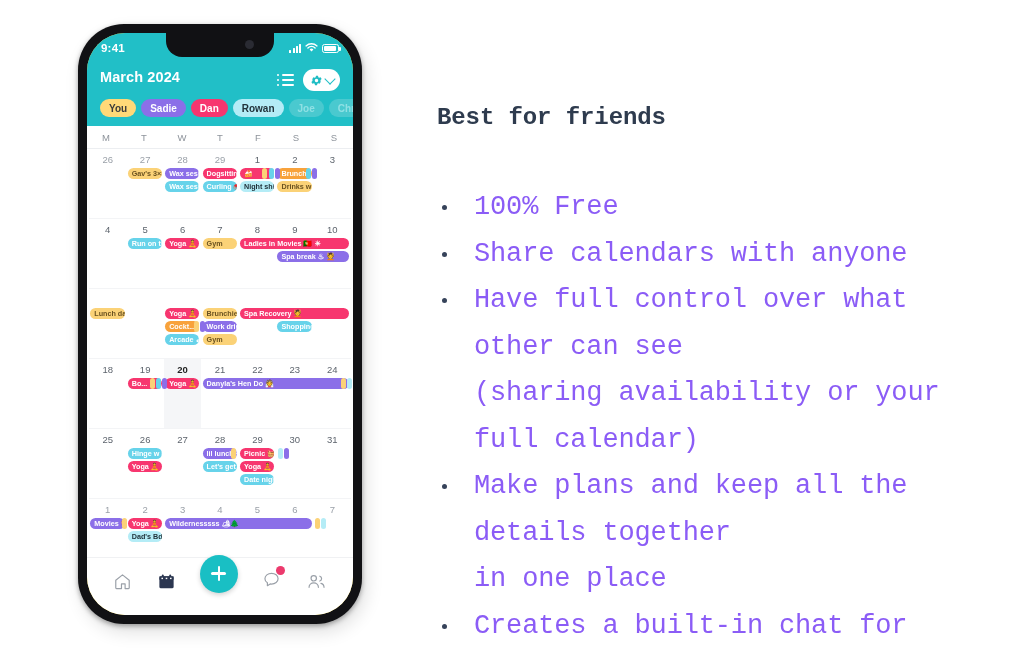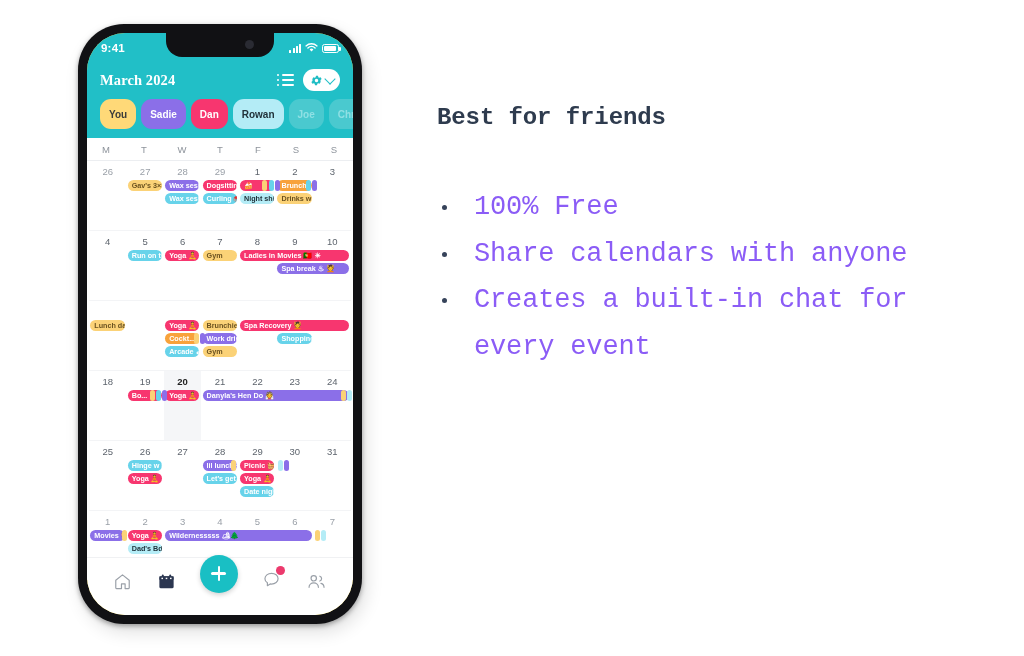--- a/index.html
+++ b/index.html
@@ -50,40 +50,40 @@
   .bars i:nth-child(4){height:9px;}
   .batt{
     width:17px;height:9px;border:1.3px solid #fff;border-radius:2.5px;
     position:relative;box-sizing:border-box;
   }
   .batt::after{content:"";position:absolute;right:-3px;top:2.4px;width:1.6px;height:3.6px;background:#fff;border-radius:0 1px 1px 0;}
   .batt i{position:absolute;left:1px;top:1px;bottom:1px;width:12px;background:#fff;border-radius:1px;display:block;}
 
   
   .app-header{background:#21bfc7;padding:6px 13px 9px 13px;}
-  .hdr-row{display:flex;align-items:center;justify-content:space-between;font-family:Liberation Serif, serif;}
+  .hdr-row{display:flex;align-items:flex-start;justify-content:space-between;}
   .month-title{color:#fff;font-size:14.5px;font-weight:bold;letter-spacing:.1px;}
   .hdr-actions{display:flex;align-items:center;gap:9px;}
   .list-icon{display:flex;flex-direction:column;gap:2.4px;}
   .list-icon span{display:flex;align-items:center;gap:2.6px;}
   .list-icon b{display:block;width:2.3px;height:2.3px;background:#fff;border-radius:50%;}
   .list-icon u{display:block;width:12px;height:2.1px;background:#fff;border-radius:1px;}
   .gear-pill{
     background:#fff;border-radius:14px;height:22px;padding:0 6px 0 7px;
     display:flex;align-items:center;gap:3px;
   }
   .chev{
     width:7px;height:7px;border-right:1.8px solid #21bfc7;border-bottom:1.8px solid #21bfc7;
     transform:rotate(45deg);margin-top:-3px;
   }
 
   
   .chips{display:flex;gap:5px;margin-top:8px;}
   .chip{
-    border-radius:11px;height:18px;padding:6px 9px;display:flex;align-items:center;
+    border-radius:11px;height:18px;padding:0 9px;display:flex;align-items:center;
     font-size:10px;font-weight:bold;white-space:nowrap;
   }
 
   
   .cal{background:#fff;}
   .dow{
     display:grid;grid-template-columns:repeat(7,1fr);
     border-bottom:1px solid #eceef1;padding:6px 0 5px 0;
   }
   .dow div{text-align:center;font-size:9.5px;color:#8d939b;}
@@ -416,16 +416,26 @@
       <li>
         <span class="bdot"></span>
         <span class="l2">100% Free</span>
       </li>
       <li>
         <span class="bdot"></span>
         <span class="l2">Share calendars with anyone</span>
       </li>
       <li>
         <span class="bdot"></span>
+        <span class="l2">Have full control over what other can see</span>
+        <span class="l2">(sharing availability or your full calendar)</span>
+      </li>
+      <li>
+        <span class="bdot"></span>
+        <span class="l2">Make plans and keep all the details together</span>
+        <span class="l2">in one place</span>
+      </li>
+      <li>
+        <span class="bdot"></span>
         <span class="l2">Creates a built-in chat for every event</span>
       </li>
     </ul>
 </div>
 
 </body></html>

